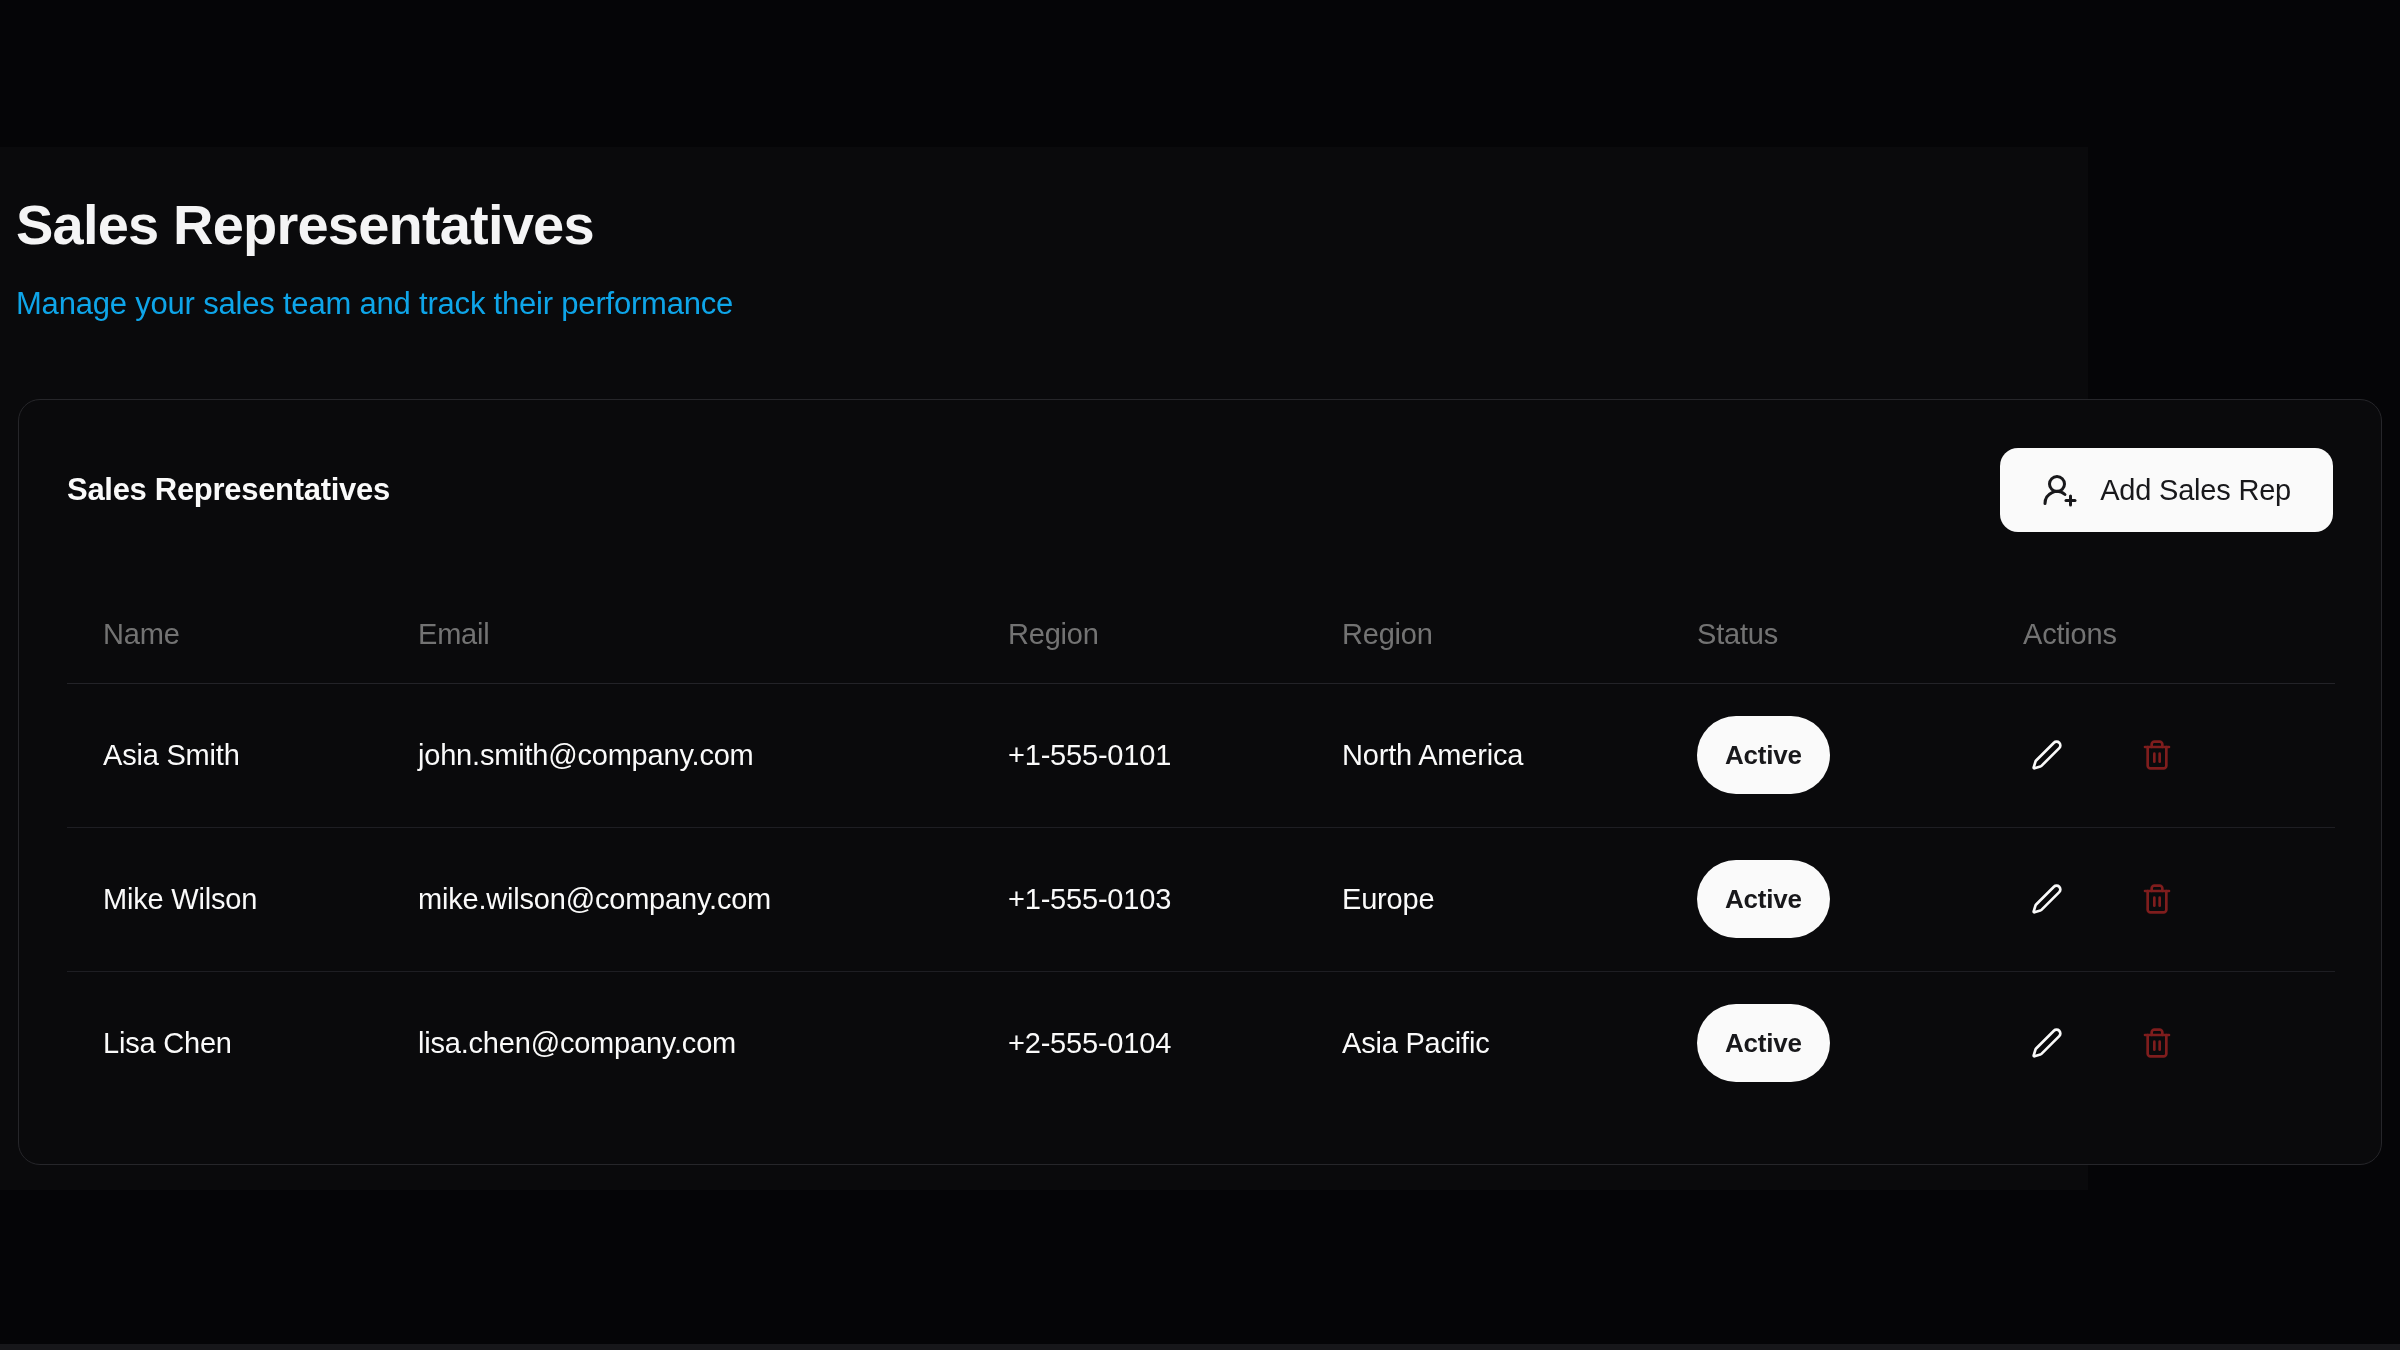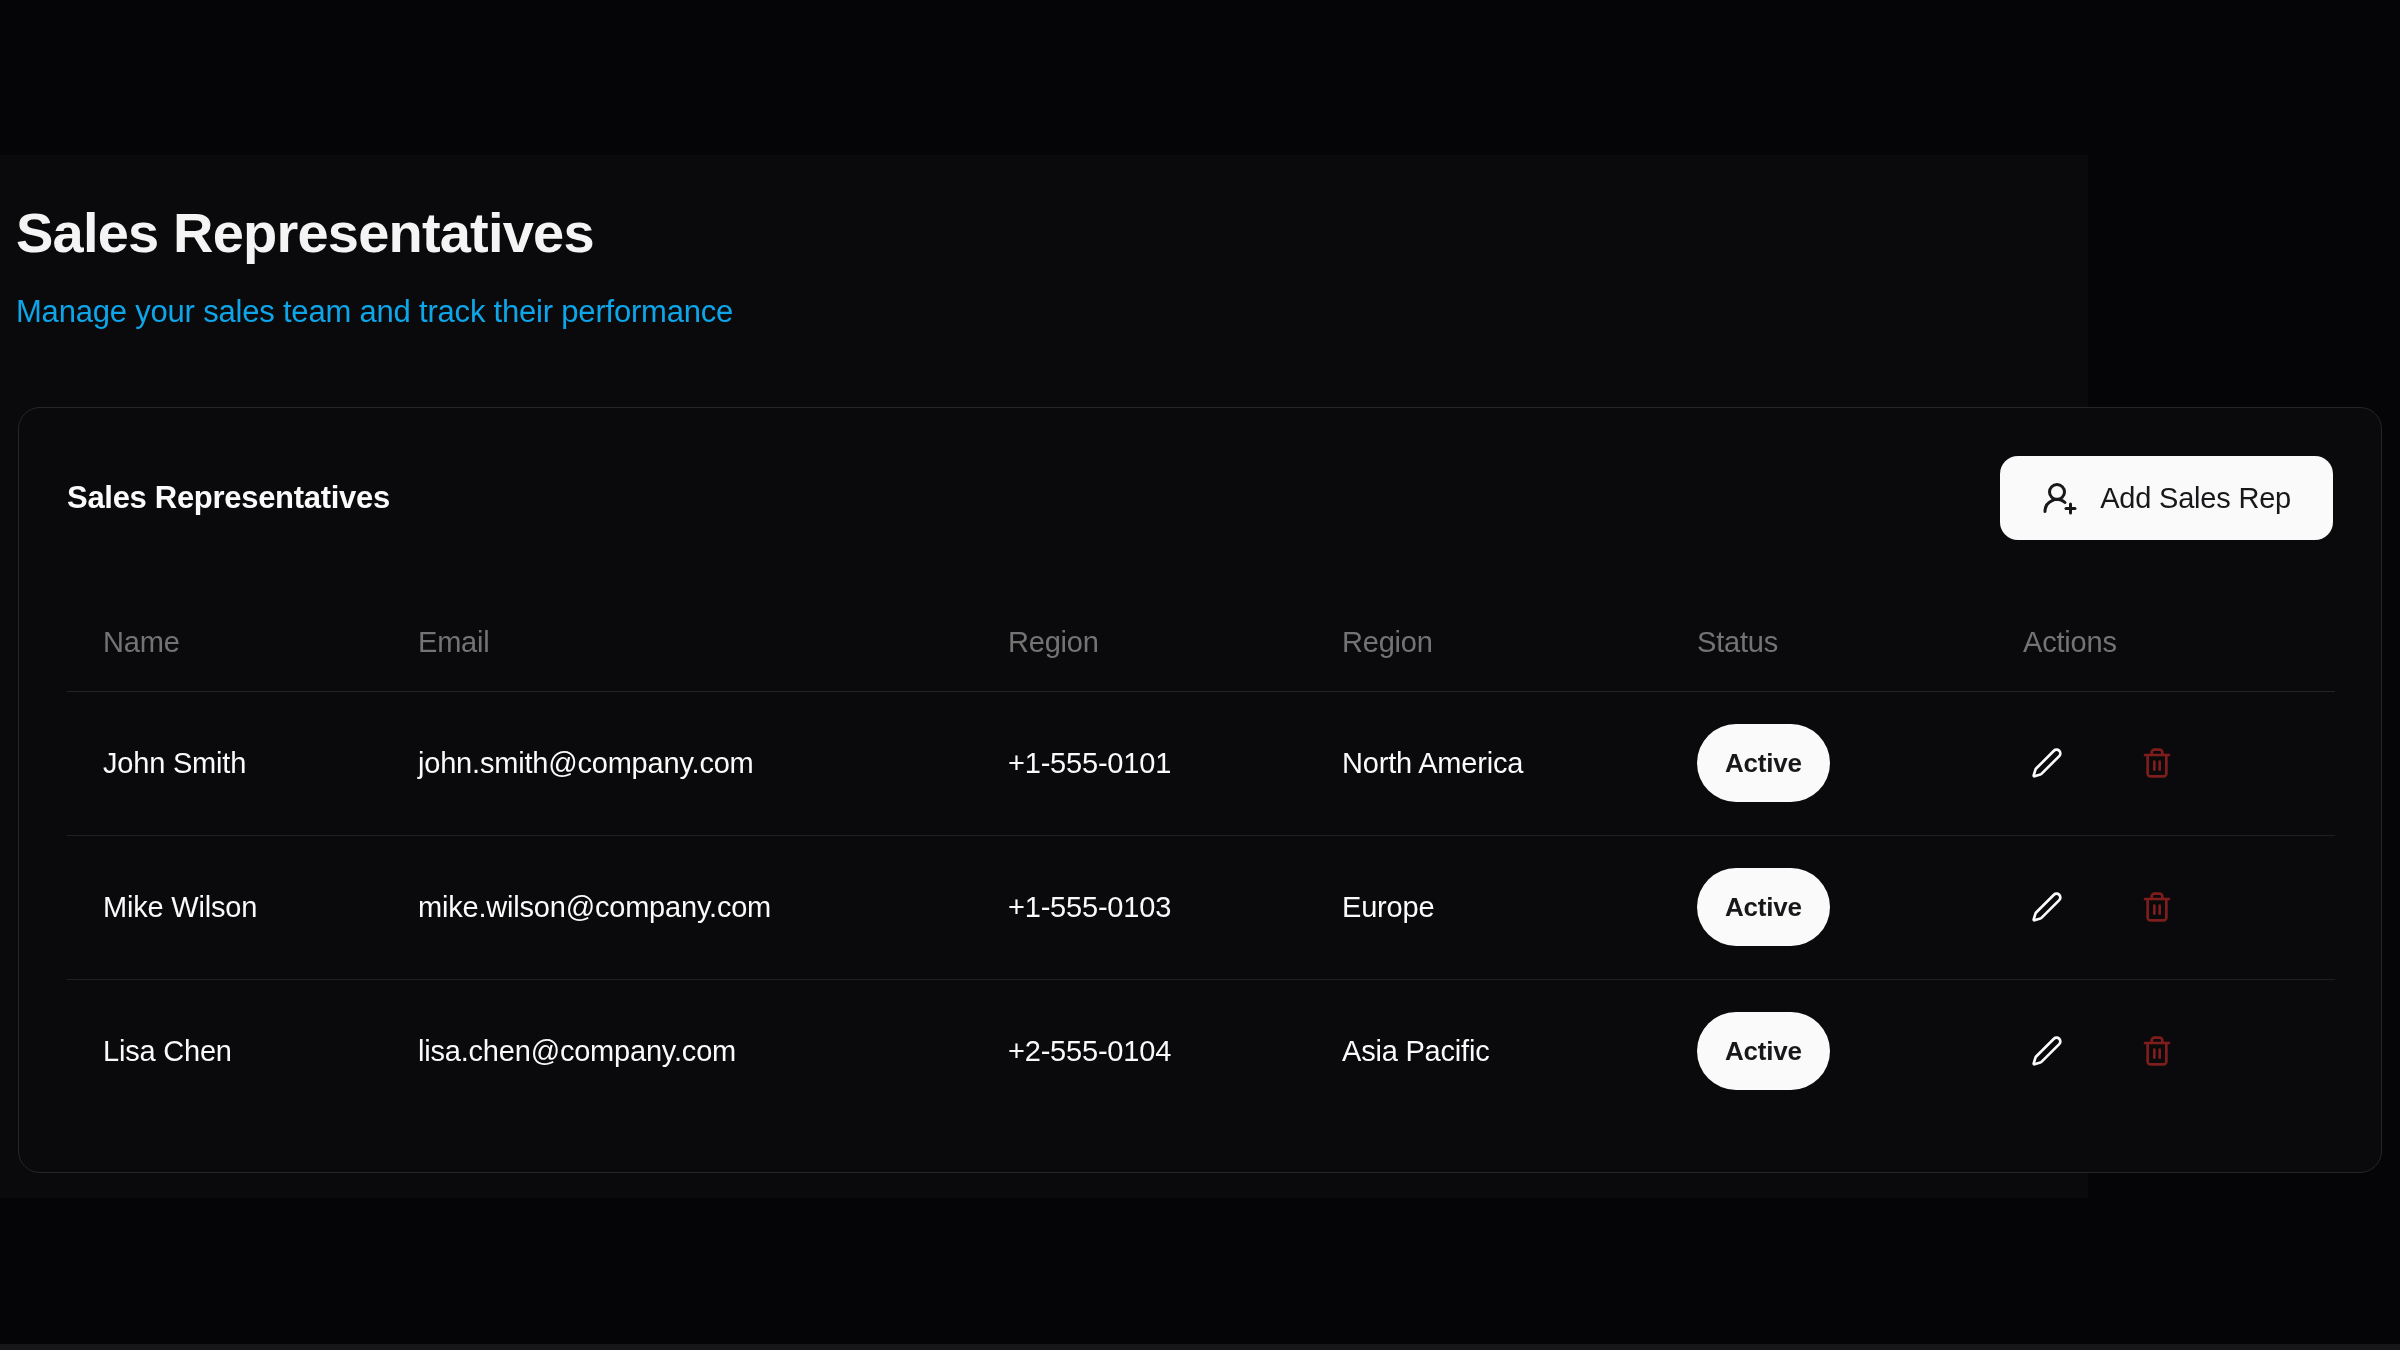--- a/index.html
+++ b/index.html
@@ -7,21 +7,21 @@
   body {
     background:#050507;
     font-family:"Liberation Sans","DejaVu Sans",sans-serif;
     color:#fafafa;
     -webkit-font-smoothing:antialiased;
   }
   .screen { position:relative; width:2400px; height:1350px; background:#050507; }
 
   
   .content-band {
-    position:absolute; top:155px; left:0; width:2088px; height:1043px;
+    position:absolute; top:147px; left:0; width:2088px; height:1043px;
     background:#0a0a0c;
   }
 
   .page-header { padding:44px 16px 0 16px; }
   .page-title {
     font-size:56px; font-weight:700; letter-spacing:-0.8px; color:#f4f4f5;
     line-height:1.2;
   }
   .page-subtitle {
     margin-top:24px; font-size:31px; font-weight:400; color:#0ea5e9;
@@ -137,21 +137,21 @@
               <th>Email</th>
               <th>Region</th>
               <th>Region</th>
               <th>Status</th>
               <th>Actions</th>
             </tr>
           </thead>
           <tbody>
 
             <tr>
-              <td class="cell-name">John Smith</td>
+              <td class="cell-name">Asia Smith</td>
               <td>john.smith@company.com</td>
               <td>+1-555-0101</td>
               <td>North America</td>
               <td>
                 <span class="badge">Active</span>
               </td>
               <td>
                 <div class="actions-wrap">
                   <button class="icon-btn">
                     <span>

